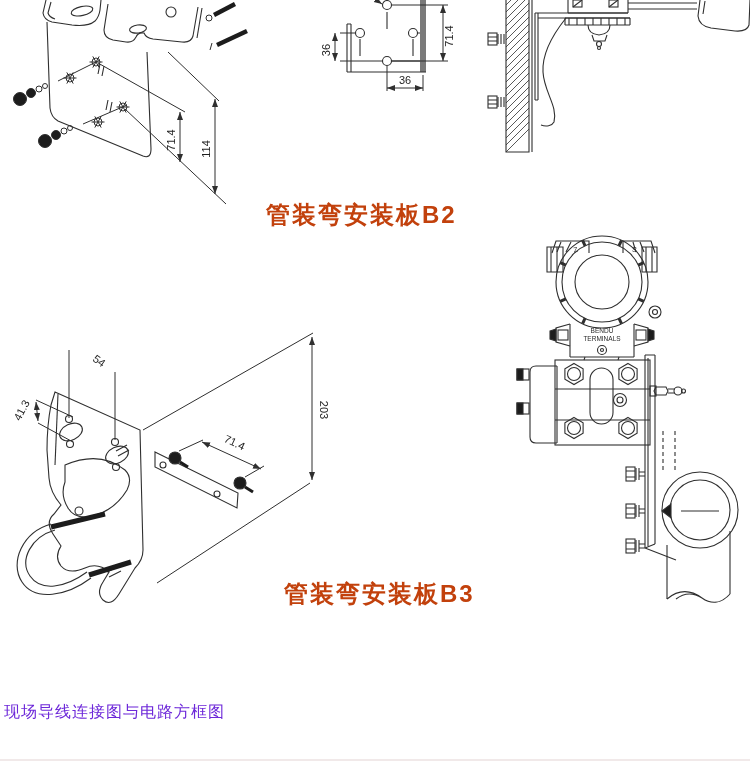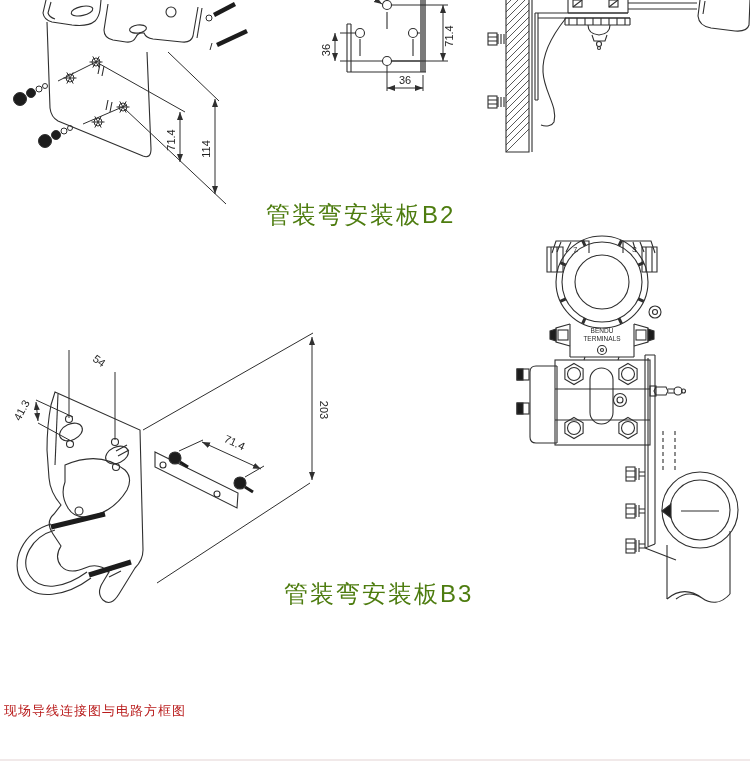--- a/index.html
+++ b/index.html
@@ -1,24 +1,24 @@
 <!DOCTYPE html>
 <html><head>
 <meta charset="utf-8">
 <style>
   html,body{margin:0;padding:0;}
   body{width:750px;height:764px;position:relative;background:#ffffff;
        font-family:"Liberation Sans",sans-serif;overflow:hidden;}
   .fig{position:absolute;}
   .dimtxt{font-family:"Liberation Sans",sans-serif;font-size:11px;fill:#1f1f1f;}
   .tinytxt{font-family:"Liberation Sans",sans-serif;fill:#2a2a2a;}
-  .caption{position:absolute;font-size:24px;font-weight:normal;color:#4d7c0f;
+  .caption{position:absolute;font-size:24px;font-weight:bold;color:#c2410c;
            letter-spacing:2px;white-space:nowrap;}
-  .section-heading{position:absolute;left:4px;top:702px;font-size:13px;
-           font-weight:normal;color:#b91c1c;letter-spacing:1px;white-space:nowrap;}
+  .section-heading{position:absolute;left:4px;top:702px;font-size:16px;
+           font-weight:normal;color:#6d28d9;letter-spacing:1px;white-space:nowrap;}
   .bottom-rule{position:absolute;left:0;top:759px;width:750px;height:2px;
            background:#f1e9e9;}
   svg{overflow:visible;}
 </style>
 </head>
 <body>
 
 <svg class="fig" style="left:0;top:0" width="240" height="215" viewBox="0 0 240 215">
   <defs>
     <marker id="arA" markerWidth="9" markerHeight="7" refX="8" refY="3" orient="auto-start-reverse">

